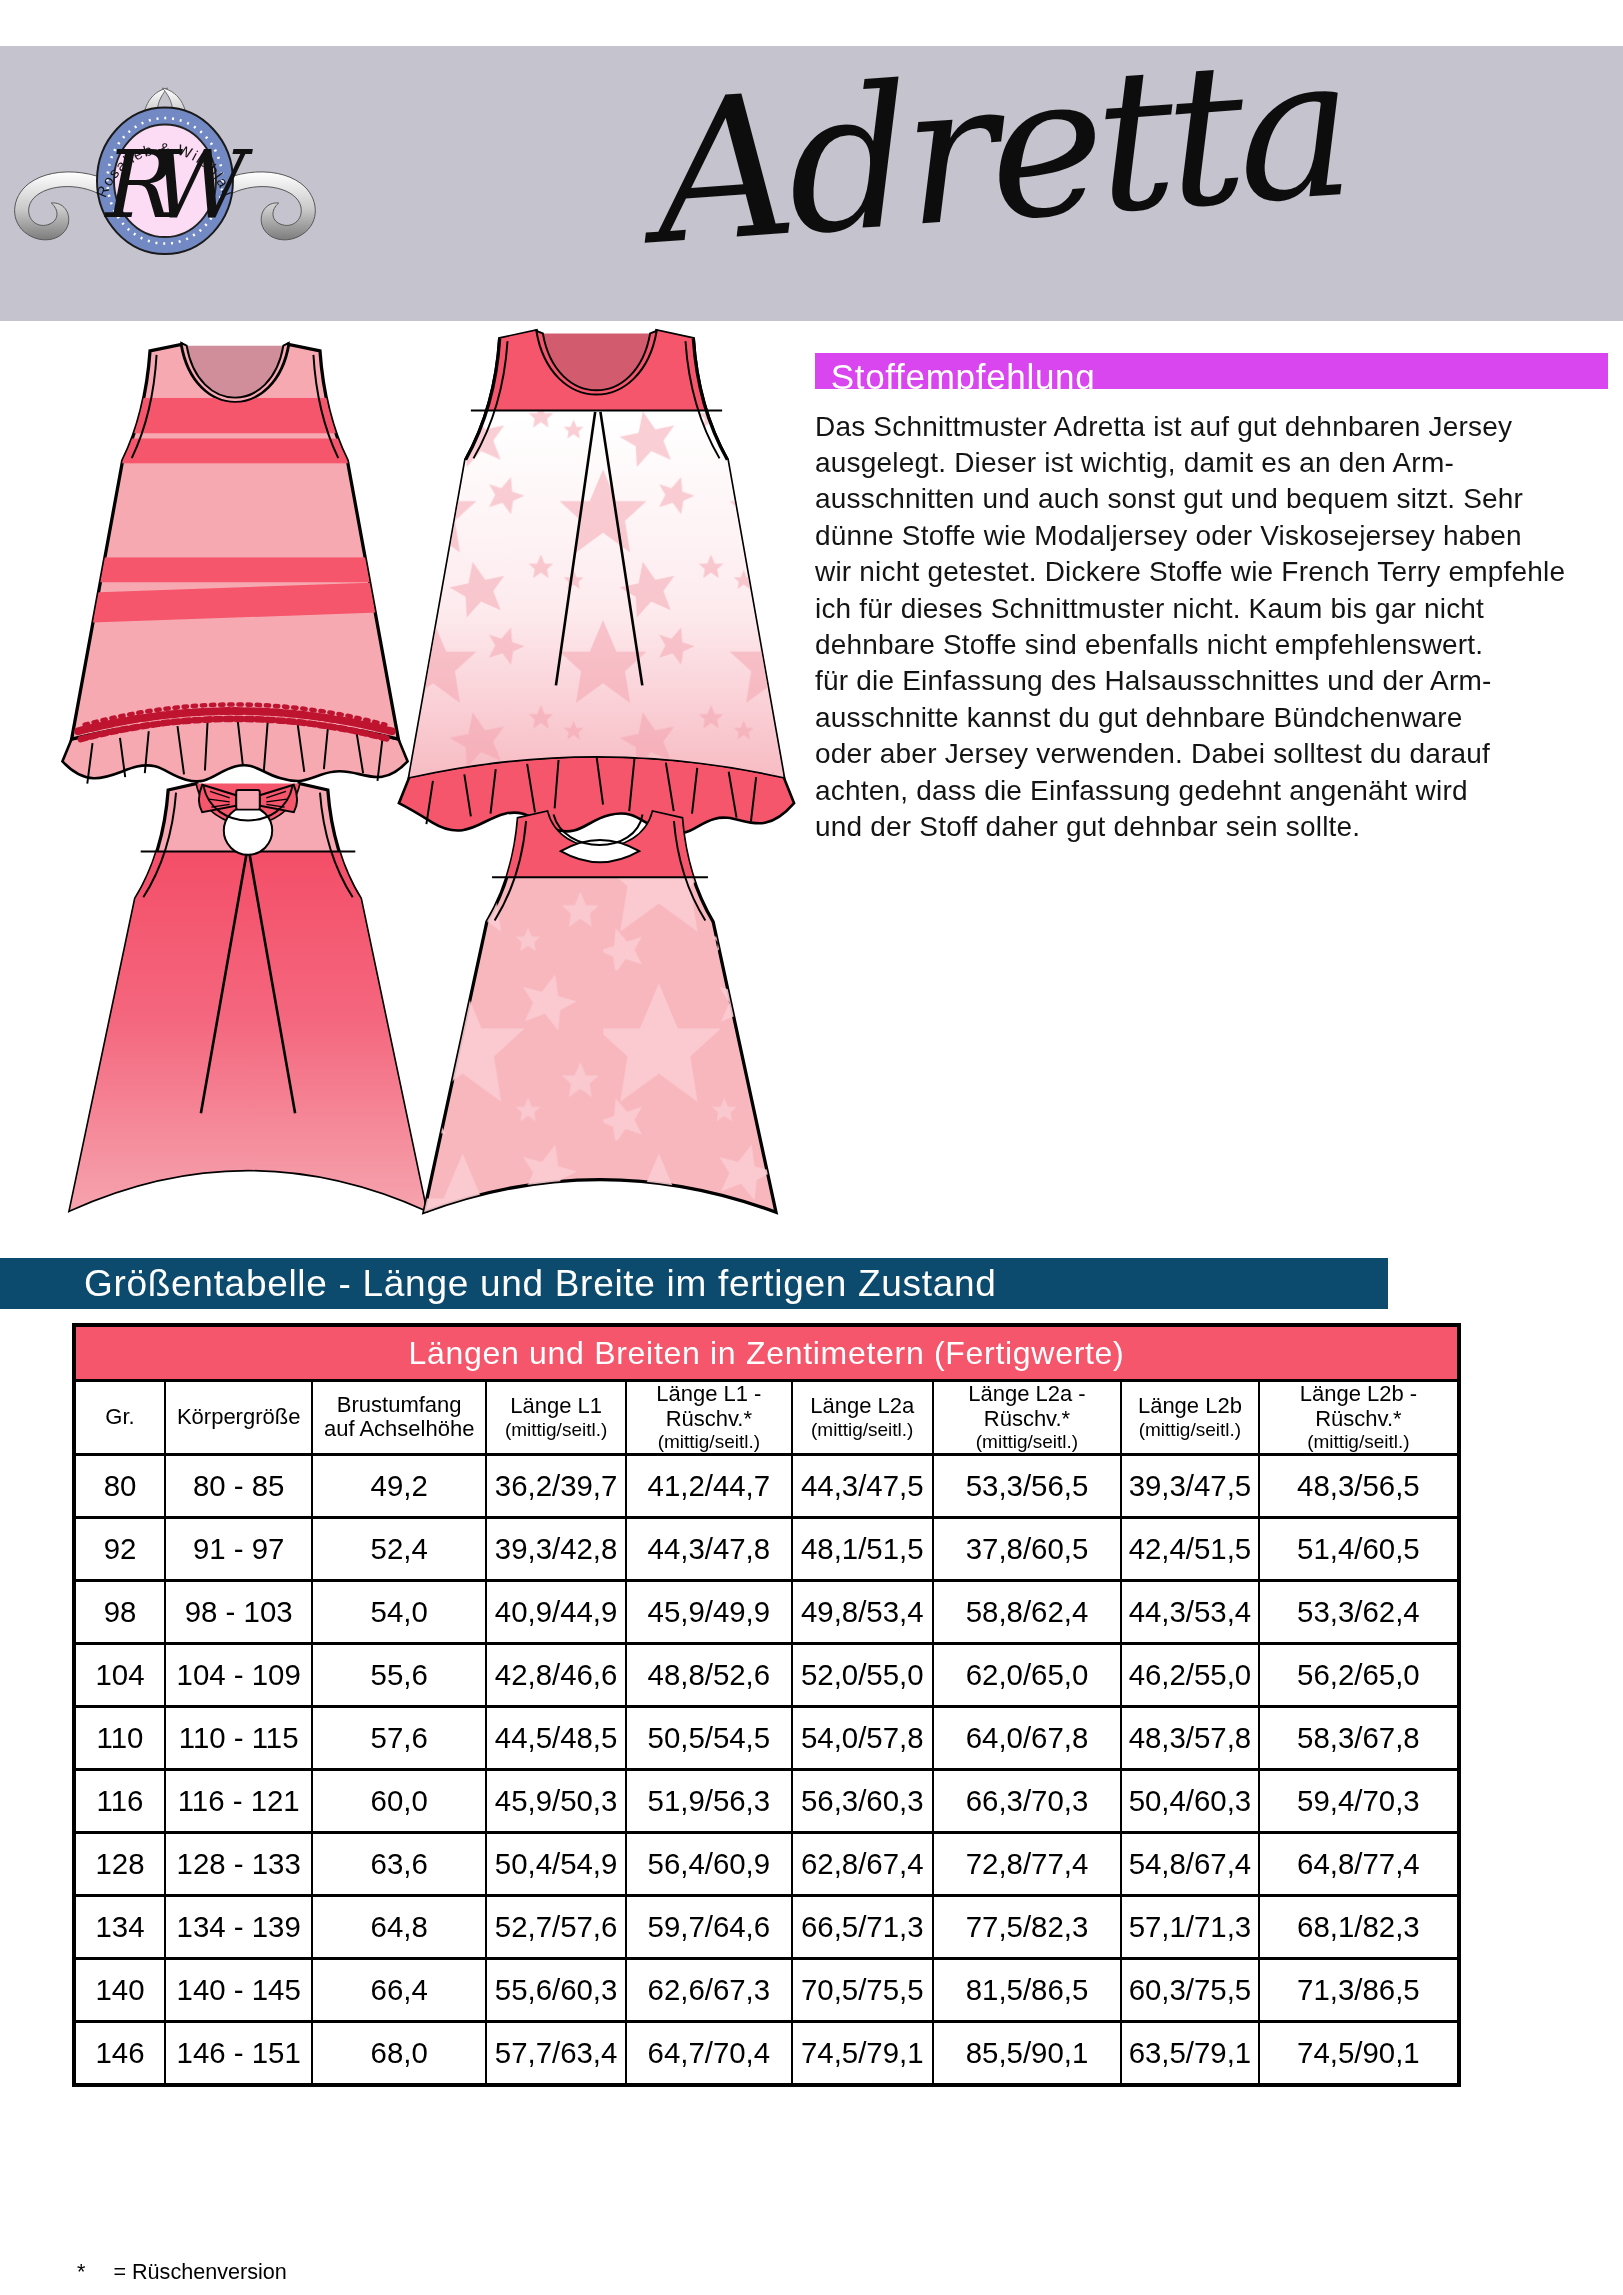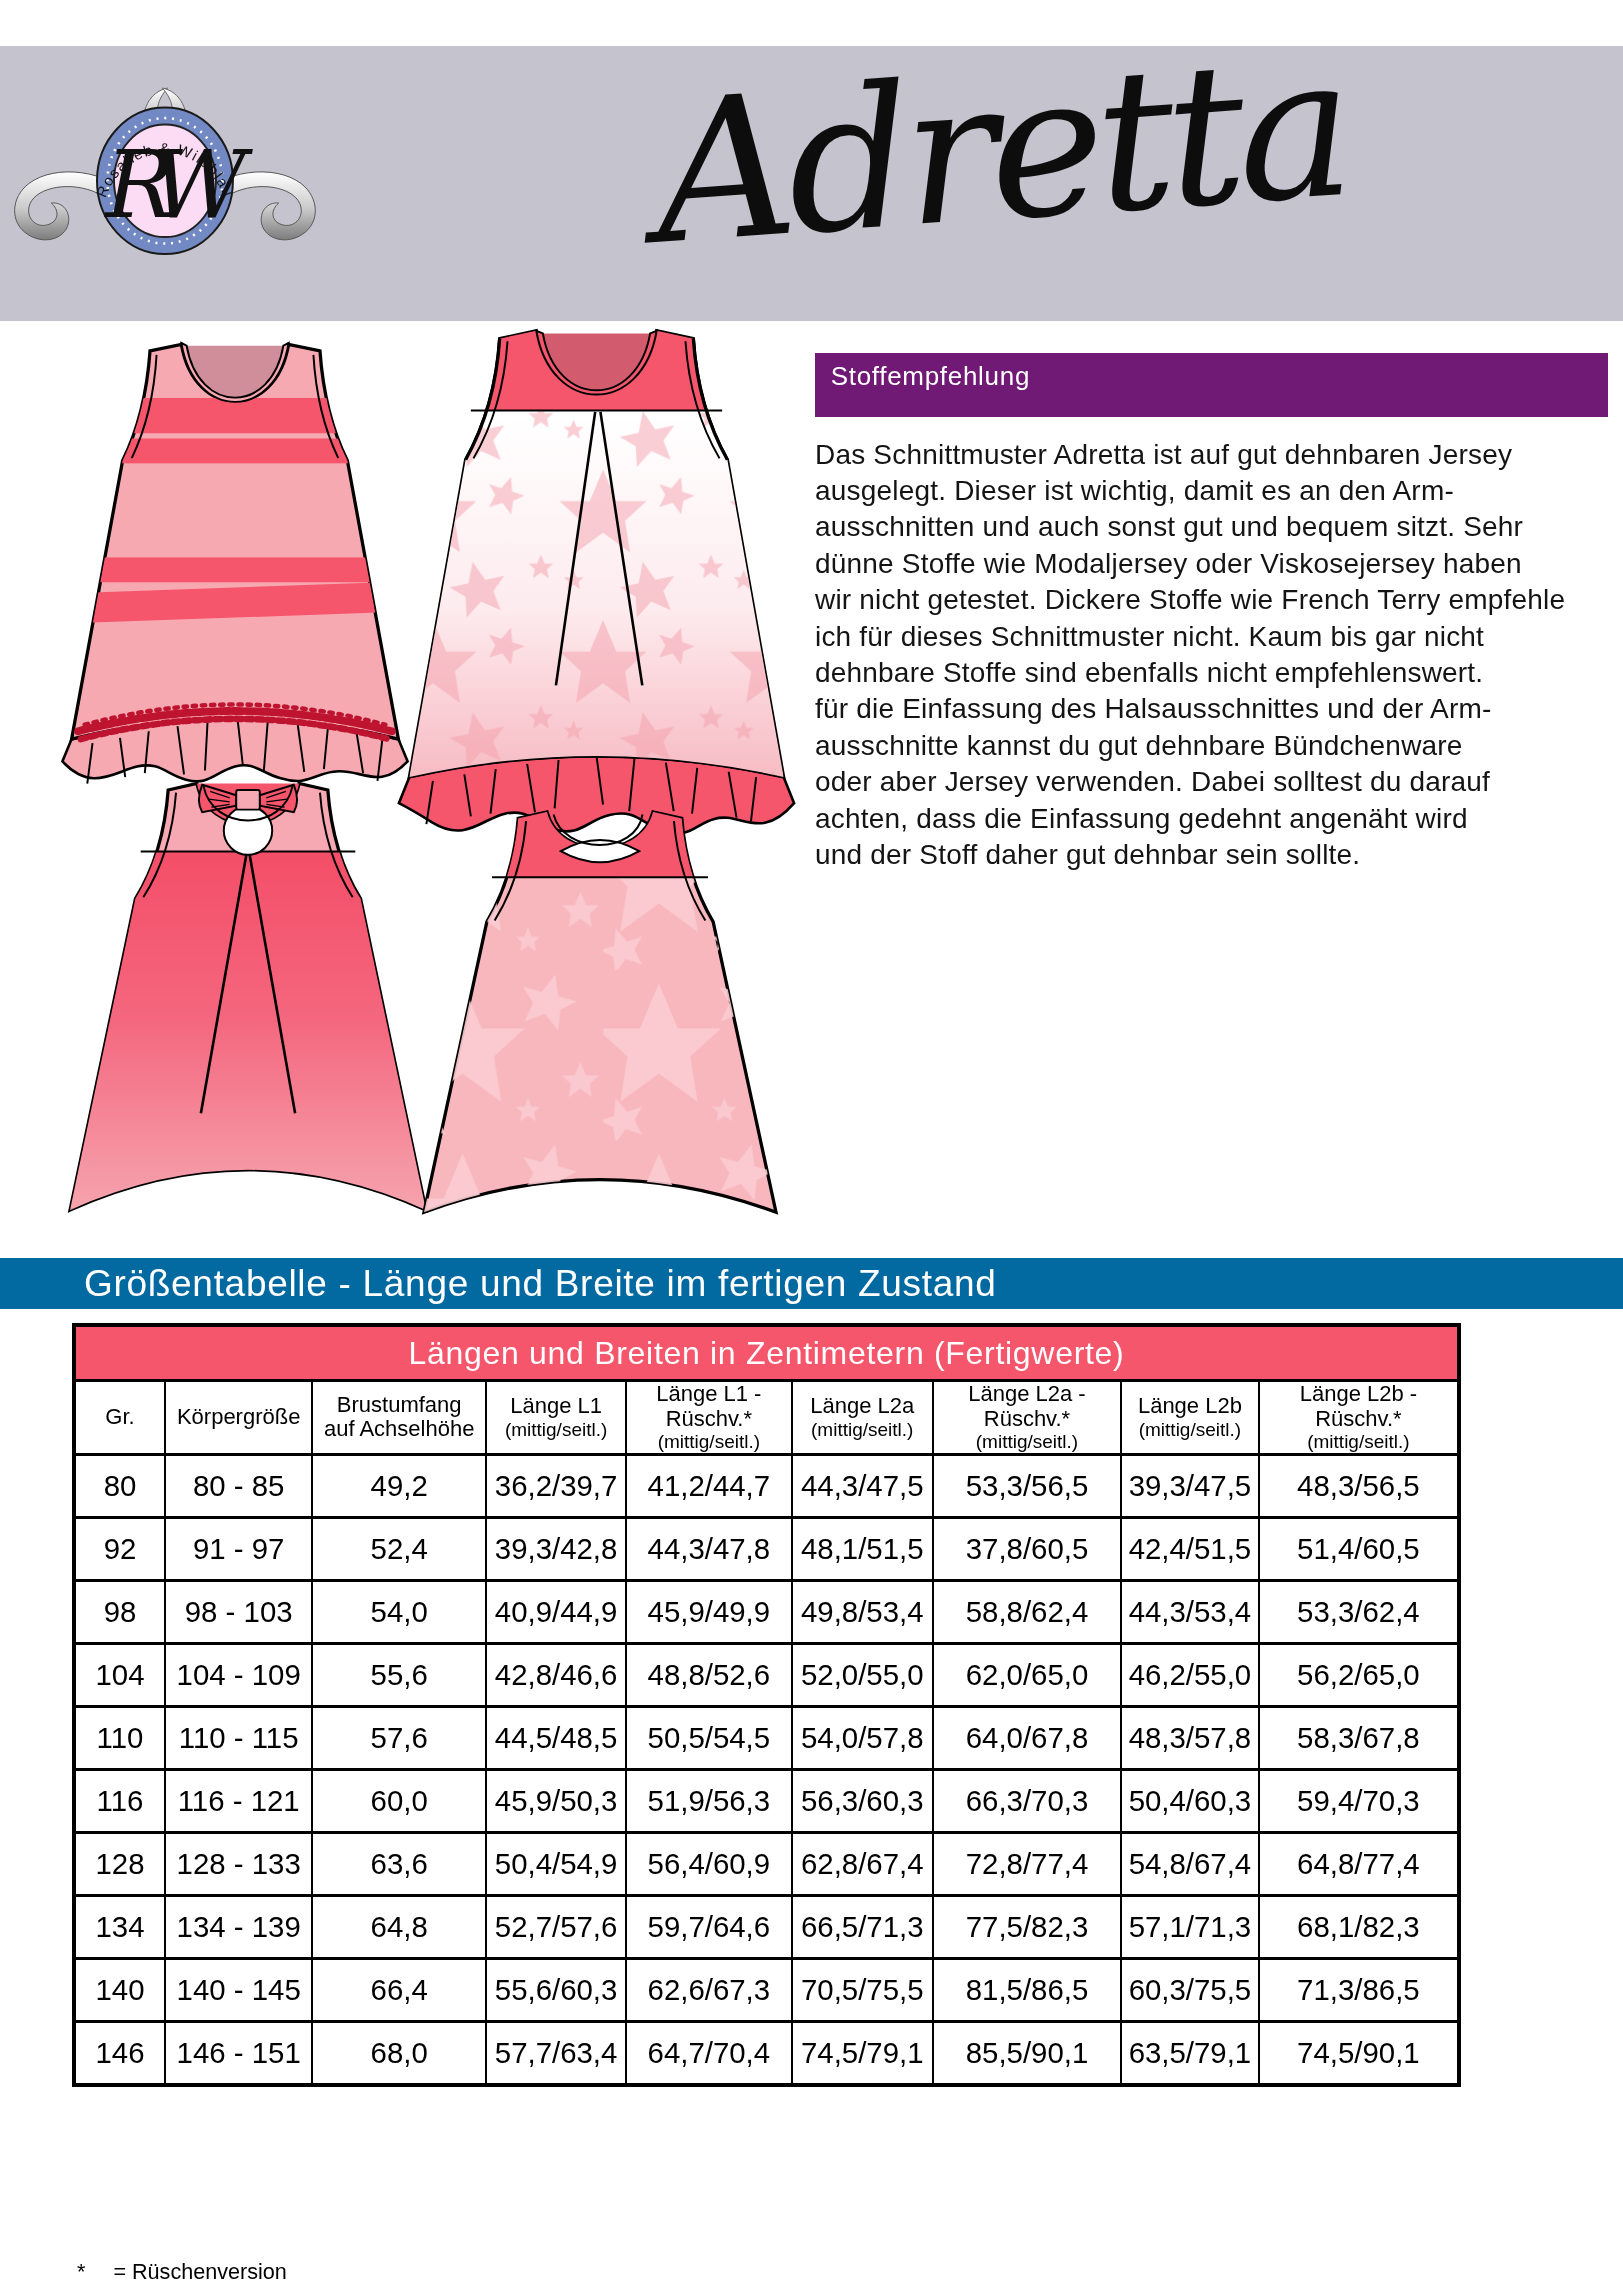--- a/index.html
+++ b/index.html
@@ -12,31 +12,31 @@
   .brand-title{
     position:absolute;left:658px;top:34px;width:968px;height:340px;
     font-family:"DejaVu Serif", serif;font-style:italic;font-weight:normal;
     font-size:195px;line-height:1.1;color:#0d0d0d;letter-spacing:-7.9px;
     transform:rotate(-4deg);white-space:nowrap;
   }
   .logo-svg{position:absolute;left:7.9px;top:71px;width:310px;height:200px;}
   
   .fabric-section{position:absolute;left:815px;top:353px;width:793px;}
   .fabric-heading{
-    background:#701a75;color:#ffffff;height:64px;line-height:47px;
-    font-size:26px;padding-left:15.7px;letter-spacing:0.7px;
+    background:#d946ef;color:#ffffff;height:36px;line-height:47px;
+    font-size:35px;padding-left:15.7px;letter-spacing:0.7px;
   }
   .fabric-body{
     margin-top:19.6px;font-size:28px;line-height:1.30;color:#141414;
     white-space:pre-line;letter-spacing:0.2px;
   }
   
   .size-banner{
-    position:absolute;left:0;top:1258px;width:1623px;height:51px;box-sizing:border-box;
-    background:#0369a1;color:#ffffff;font-size:37px;line-height:51px;
+    position:absolute;left:0;top:1258px;width:1388px;height:51px;box-sizing:border-box;
+    background:#0c4a6e;color:#ffffff;font-size:37px;line-height:51px;
     padding-left:84px;letter-spacing:0.7px;
   }
   
   .size-table{
     position:absolute;left:72px;top:1323px;width:1389px;
     border-collapse:collapse;table-layout:fixed;background:#fff;
     border:4.6px solid #000;color:#000;
   }
   .size-table th,.size-table td{
     border:2.6px solid #000;text-align:center;vertical-align:middle;

